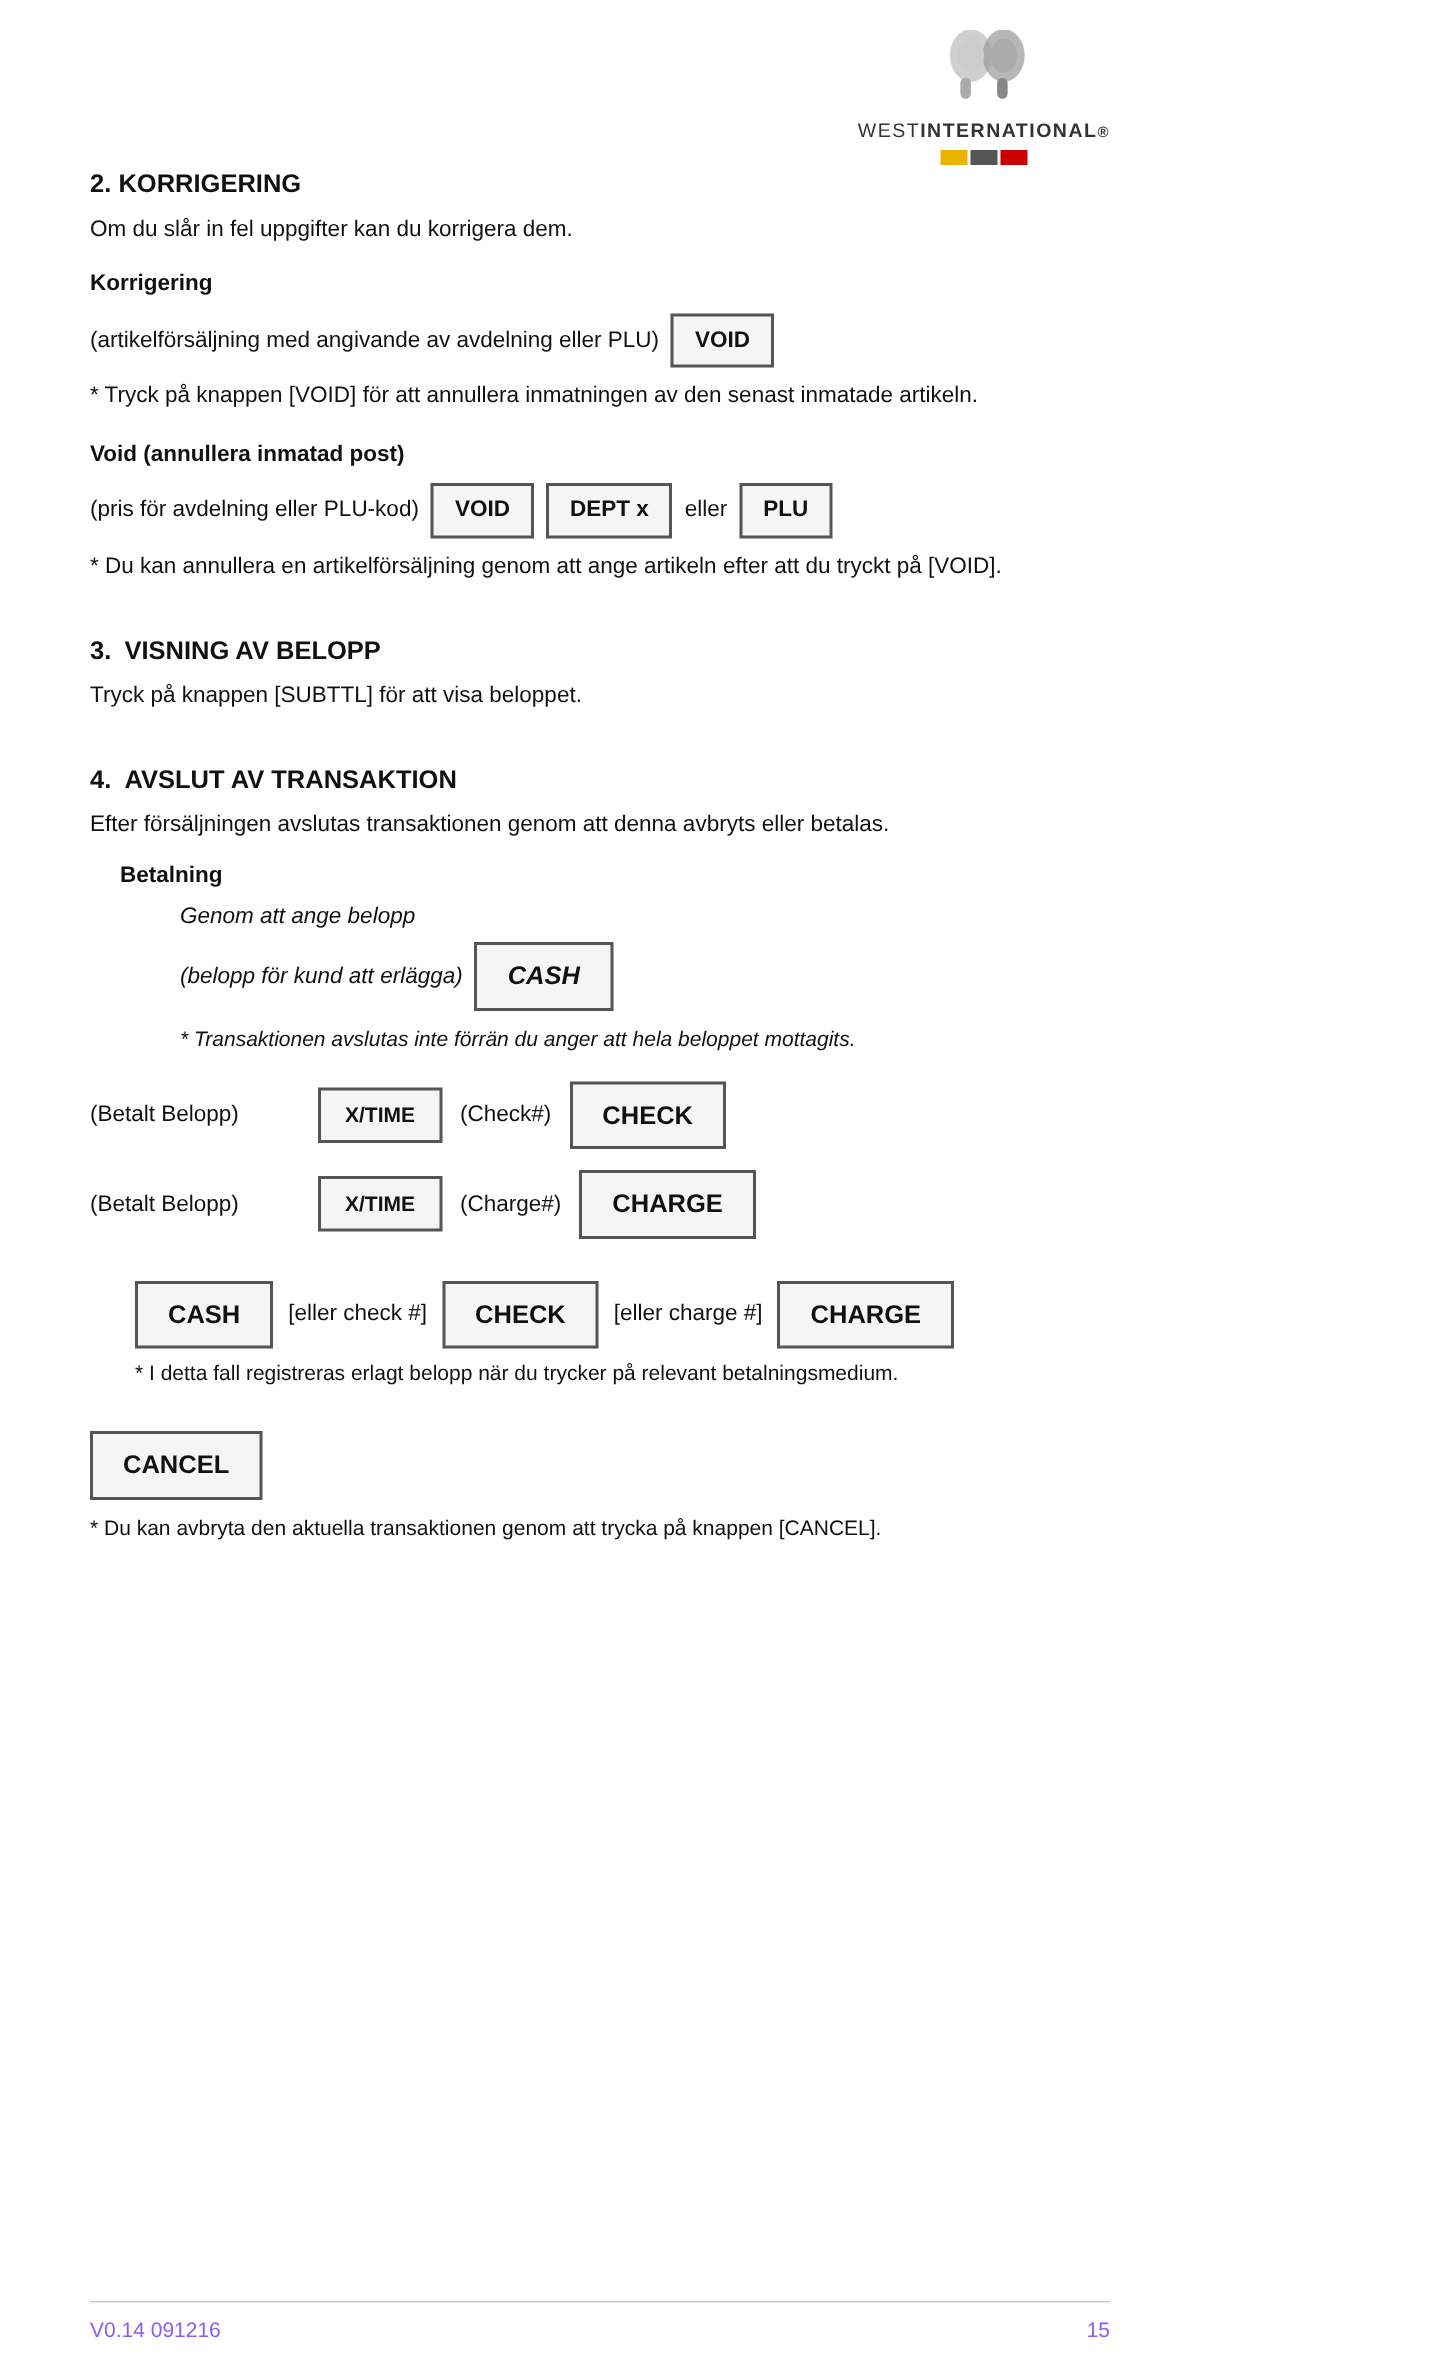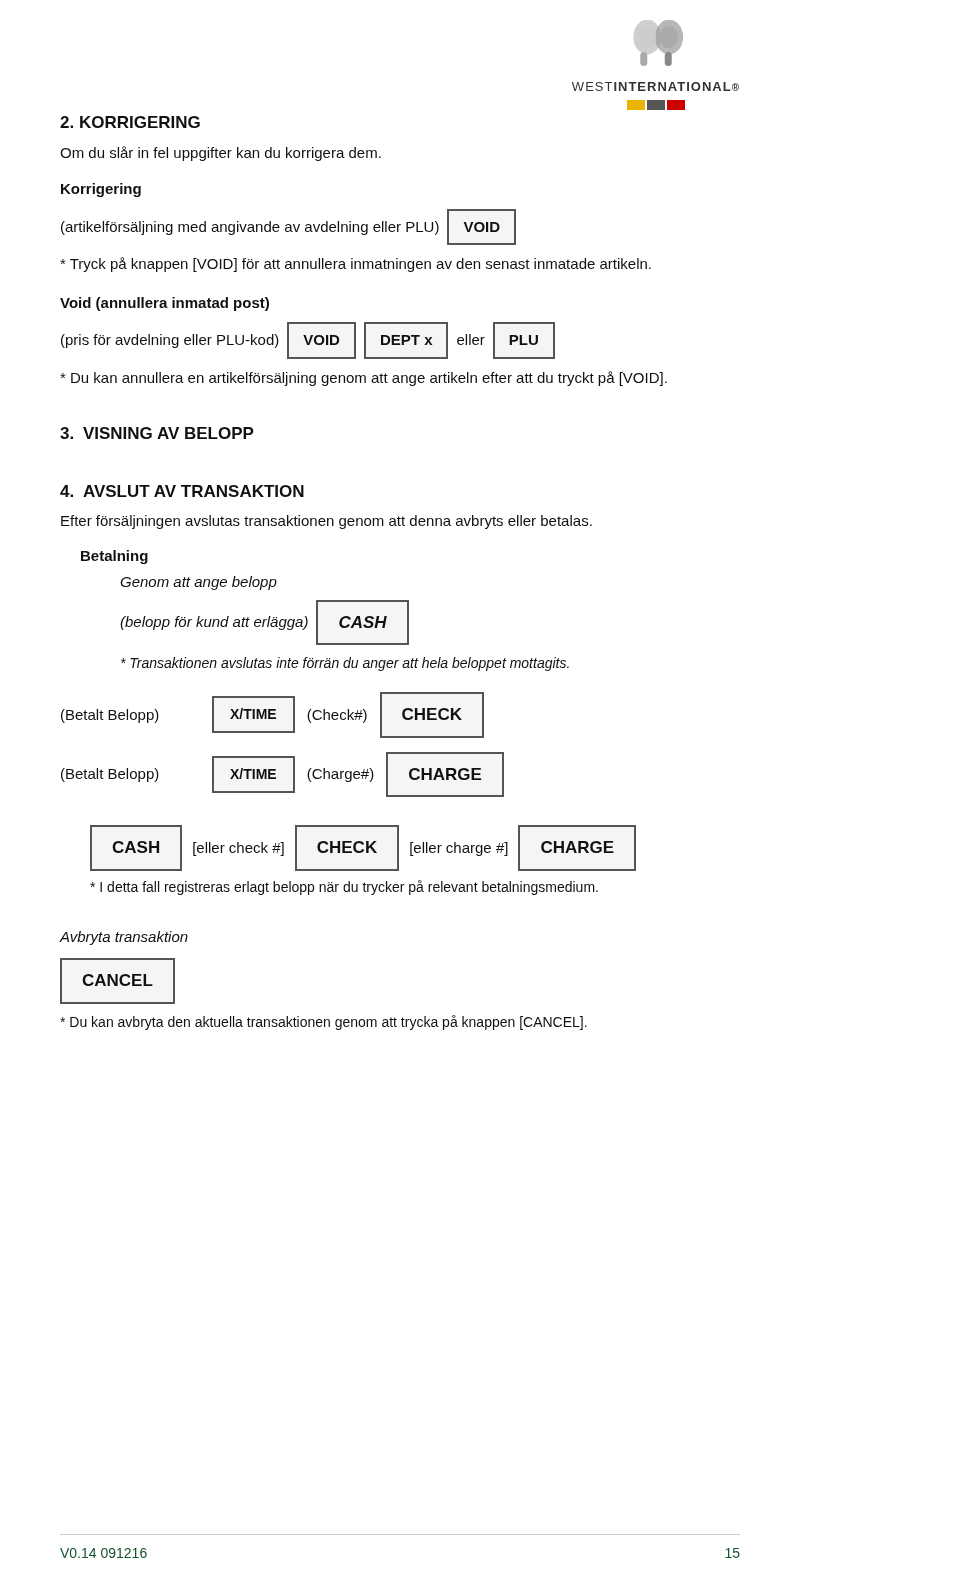--- a/index.html
+++ b/index.html
@@ -129,21 +129,21 @@
 
     .footer {
       position: absolute;
       bottom: 20px;
       left: 60px;
       right: 60px;
       display: flex;
       justify-content: space-between;
       align-items: center;
       font-size: 14px;
-      color: #14532d;
+      color: #8b5cf6;
       border-top: 1px solid #ccc;
       padding-top: 8px;
     }
 
     .star-note {
       font-size: 14px;
       margin-top: 6px;
       margin-bottom: 4px;
     }
   </style>
@@ -202,20 +202,21 @@
       </div>
       <p>* Du kan annullera en artikelförsäljning genom att ange artikeln efter att du tryckt på [VOID].</p>
     </div>
   </div>
 
   <div style="margin-top: 30px;">
     <div class="section-heading">
       <span>3.</span>
       <span style="margin-left:4px;">VISNING AV BELOPP</span>
     </div>
+    <p>Tryck på knappen [SUBTTL] för att visa beloppet.</p>
   </div>
 
   <div style="margin-top: 28px;">
     <div class="section-heading">
       <span>4.</span>
       <span style="margin-left:4px;margin-top:33px;">AVSLUT AV TRANSAKTION</span>
     </div>
     <p>Efter försäljningen avslutas transaktionen genom att denna avbryts eller betalas.</p>
 
     <div style="margin-top: 12px;">
@@ -247,21 +248,20 @@
         <span class="key-btn-large">CASH</span>
         <span>[eller check #]</span>
         <span class="key-btn-large">CHECK</span>
         <span>[eller charge #]</span>
         <span class="key-btn-large">CHARGE</span>
       </div>
       <p class="indent1 star-note">* I detta fall registreras erlagt belopp när du trycker på relevant betalningsmedium.</p>
     </div>
 
     <div class="avbryta-section" style="margin-top: 28px;">
-      <div class="avbryta-label">Avbryta transaktion</div>
       <div class="inline-key-row">
         <span class="key-btn-large">CANCEL</span>
       </div>
       <p class="star-note">* Du kan avbryta den aktuella transaktionen genom att trycka på knappen [CANCEL].</p>
     </div>
   </div>
 
   <div class="footer">
     <span>V0.14 091216</span>
     <span>15</span>

